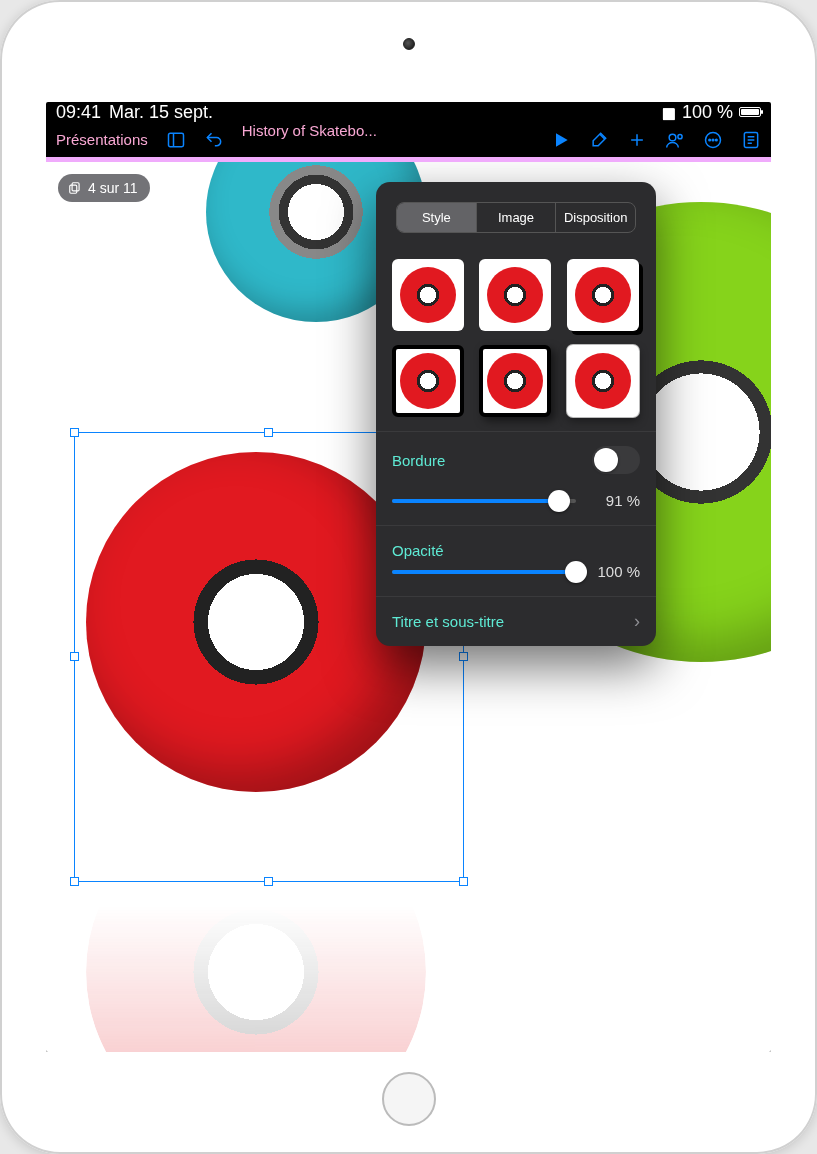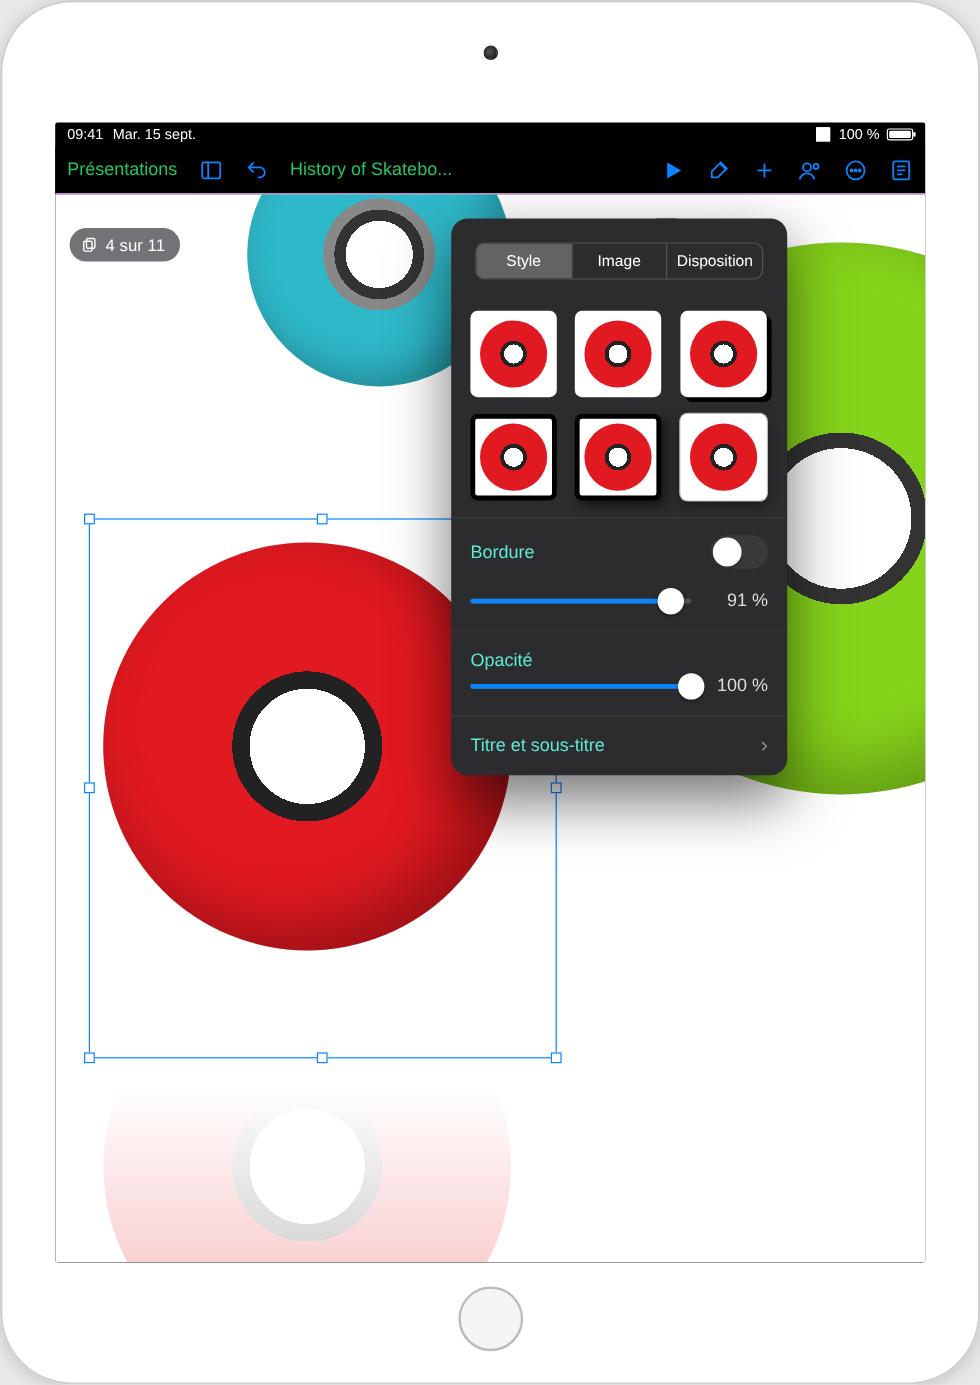--- a/index.html
+++ b/index.html
@@ -25,49 +25,49 @@
   }
   .screen {
     position: absolute; top: 102px; left: 46px; right: 46px; bottom: 102px;
     background: #000;
     border-radius: 2px;
     overflow: hidden;
     display: flex; flex-direction: column;
   }
   
   .status-bar {
-    height: 20px; color: #fff; font-size: 12px;
+    height: 20px; color: #fff; font-size: 18px;
     display: flex; justify-content: space-between; align-items: center;
     padding: 0 10px;
   }
   .status-left { display: flex; gap: 8px; }
   .status-right { display: flex; gap: 6px; align-items: center; }
   .wifi-icon, .battery-icon { display: inline-block; }
   .wifi-icon::before { content: "📶"; font-size: 11px; filter: grayscale(1) brightness(2); }
   .battery-icon {
     width: 22px; height: 10px; border: 1px solid #fff; border-radius: 2px; position: relative;
   }
   .battery-icon::after { content:""; position:absolute; right:-3px; top:2px; width:2px; height:4px; background:#fff; border-radius:1px; }
   .battery-fill { position:absolute; left:1px; top:1px; bottom:1px; right:1px; background:#fff; border-radius:1px; }
   
   .toolbar {
-    height: 40px; background: #000; display: flex; align-items: center;
-    padding: 0 10px; gap: 18px; color: #22c55e; font-size: 15px;
-    border-bottom: 1px solid #f0abfc;
+    height: 40px; background: #000; display: flex; 
+    padding: 0 10px; gap: 18px; color: #f9a8d4; font-size: 15px;
+    border-bottom: 5px solid #f0abfc;
   }
   .toolbar .tb-btn { display:flex; align-items:center; justify-content:center; cursor:pointer; }
   .toolbar .title { flex:0 1 auto; max-width:180px; white-space:nowrap; overflow:hidden; text-overflow:ellipsis; font-weight:500; }
   .toolbar .spacer { flex:1; }
   svg.ico { width:20px; height:20px; stroke:#0a84ff; fill:none; stroke-width:1.8; }
   
   .canvas {
     flex:1; background:#fff; position:relative; overflow:hidden;
   }
   .slide-indicator {
-    position:absolute; top:28px; left:12px;
+    position:absolute; top:12px; left:12px;
     background: rgba(90,90,95,0.85); color:#fff;
     font-size:14px; padding:6px 12px 6px 10px; border-radius:16px;
     display:flex; align-items:center; gap:6px;
   }
   .slide-indicator .copy-ico { width:14px; height:14px; }
   
   .wheel { position:absolute; border-radius:50%; }
   .wheel-teal {
     top:-60px; left:160px; width:220px; height:220px;
     background: radial-gradient(circle at 50% 50%, #fff 0 18%, #333 18% 24%, #888 24% 30%, #2fb8c9 30% 100%);

